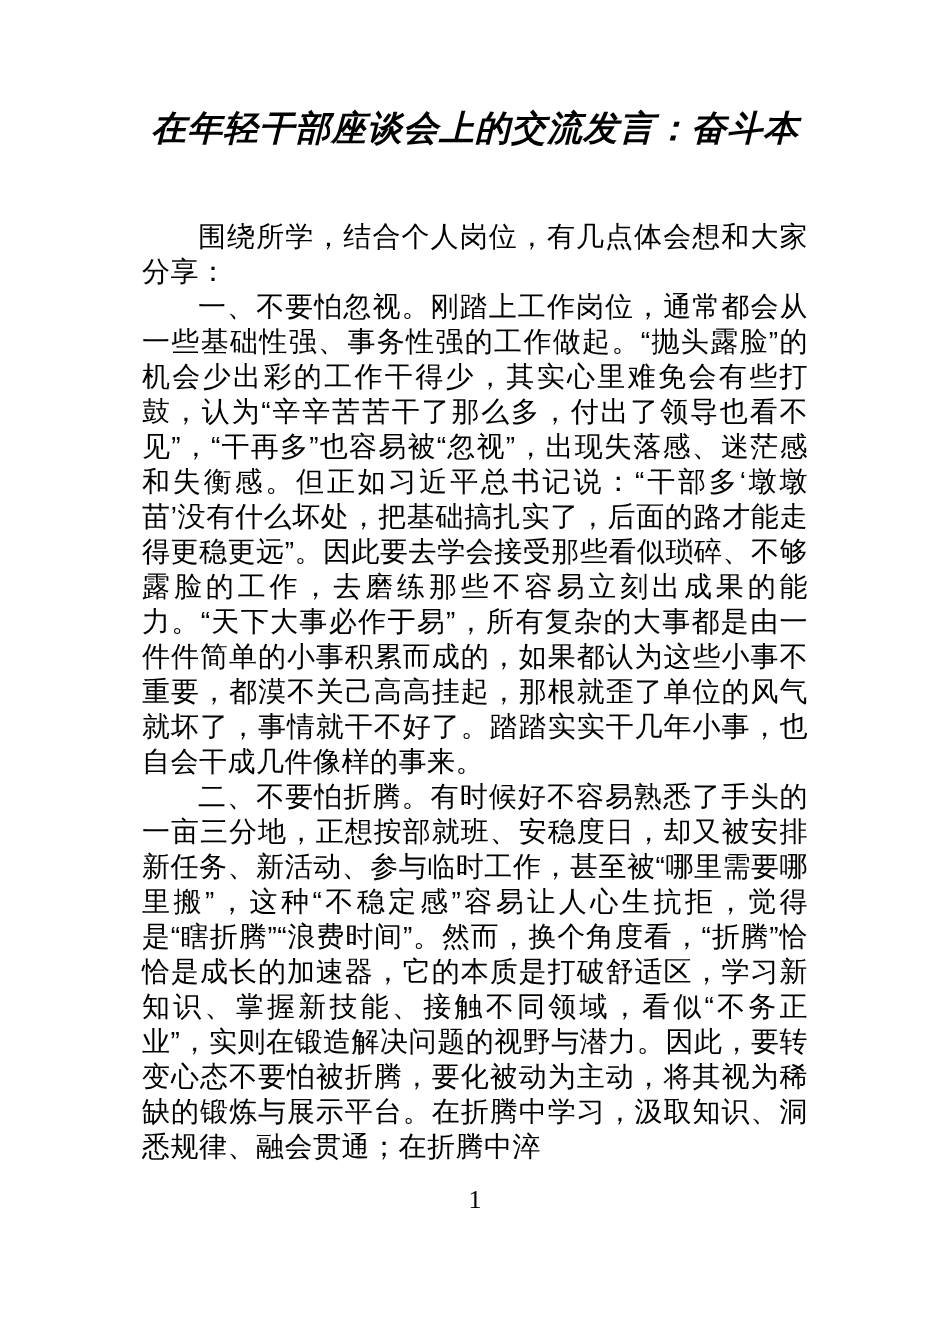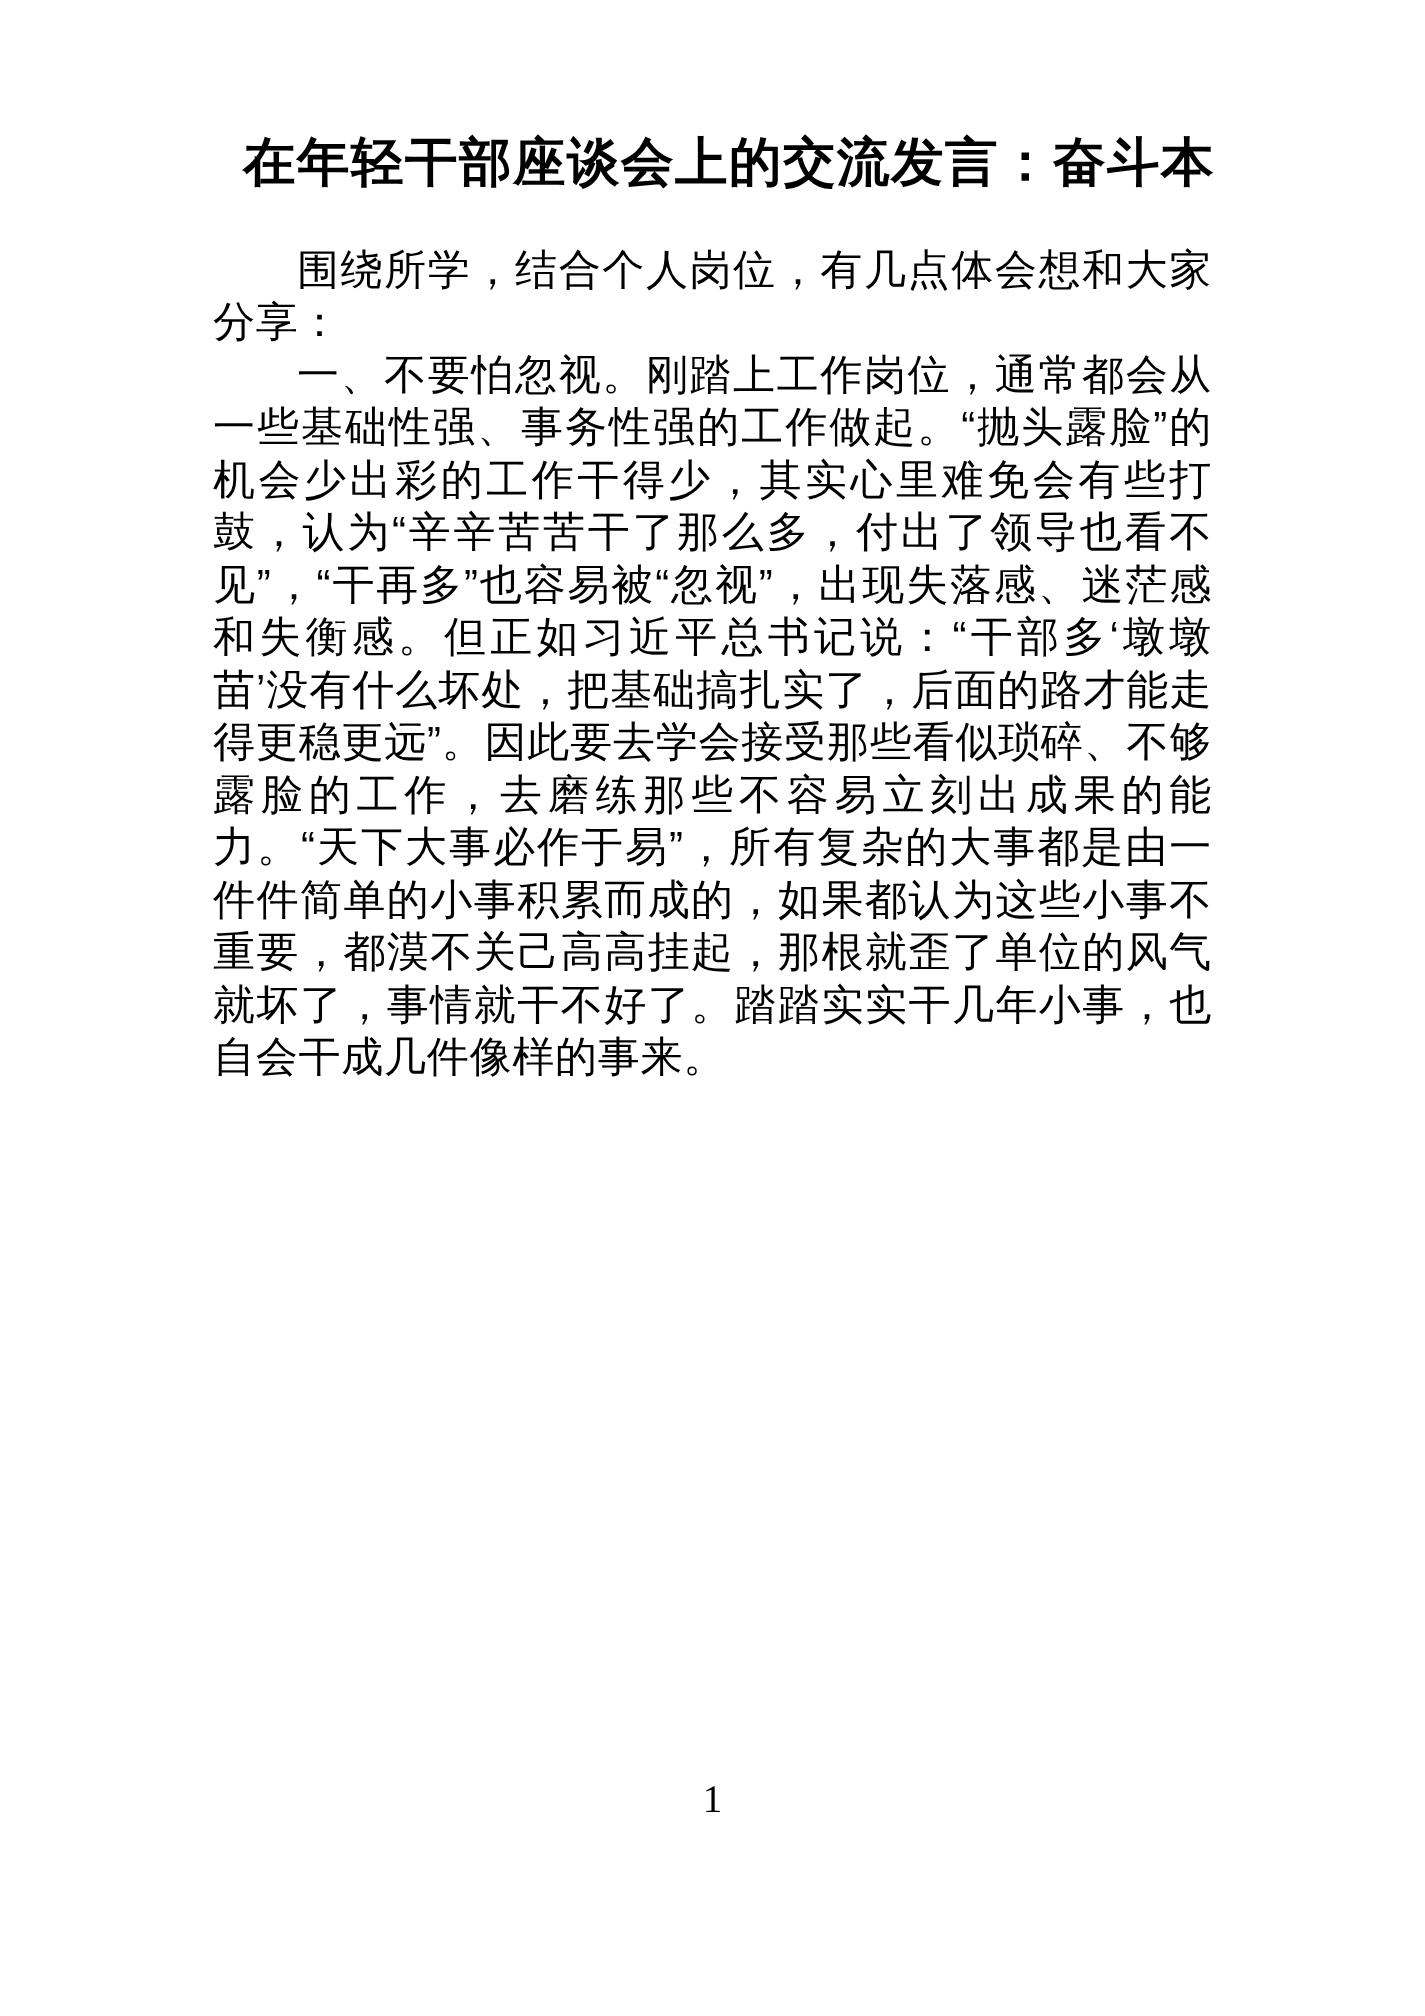--- a/index.html
+++ b/index.html
@@ -12,33 +12,34 @@
     width: 950px;
     height: 1344px;
     margin: 0 auto;
     background: #ffffff;
     color: #000000;
     font-family: "Liberation Sans", sans-serif;
     overflow: hidden;
     box-sizing: border-box;
   }
   .doc-title {
-    padding-top: 74px;
+    padding-top: 93px;
     margin: 0 140px;
-    text-align: right;
+    text-align: center;
     font-size: 35px;
     font-weight: bold;
     line-height: 70px;
     letter-spacing: 1px;
+    font-style: italic;
   }
   .doc-title .title-line {
     display: block;
   }
   .doc-body {
-    margin: 18px 142px 0 142px;
+    margin: 56px 142px 0 142px;
     font-size: 28px;
     line-height: 35px;
     text-align: justify;
     letter-spacing: 0.5px;
   }
   .doc-body p {
     margin: 0;
     padding: 0;
     text-indent: 2em;
   }
@@ -59,17 +60,18 @@
 
 <div class="page">
 
   <h1 class="doc-title">
     <span class="title-line">在年轻干部座谈会上的交流发言：奋斗本</span>
   </h1>
 
   <div class="doc-body">
     <p>围绕所学，结合个人岗位，有几点体会想和大家分享：</p>
     <p>一、不要怕忽视。刚踏上工作岗位，通常都会从一些基础性强、事务性强的工作做起。“抛头露脸”的机会少出彩的工作干得少，其实心里难免会有些打鼓，认为“辛辛苦苦干了那么多，付出了领导也看不见”，“干再多”也容易被“忽视”，出现失落感、迷茫感和失衡感。但正如习近平总书记说：“干部多‘墩墩苗’没有什么坏处，把基础搞扎实了，后面的路才能走得更稳更远”。因此要去学会接受那些看似琐碎、不够露脸的工作，去磨练那些不容易立刻出成果的能力。“天下大事必作于易”，所有复杂的大事都是由一件件简单的小事积累而成的，如果都认为这些小事不重要，都漠不关己高高挂起，那根就歪了单位的风气就坏了，事情就干不好了。踏踏实实干几年小事，也自会干成几件像样的事来。</p>
+    <p>二、不要怕折腾。有时候好不容易熟悉了手头的一亩三分地，正想按部就班、安稳度日，却又被安排新任务、新活动、参与临时工作，甚至被“哪里需要哪里搬”，这种“不稳定感”容易让人心生抗拒，觉得是“瞎折腾”“浪费时间”。然而，换个角度看，“折腾”恰恰是成长的加速器，它的本质是打破舒适区，学习新知识、掌握新技能、接触不同领域，看似“不务正业”，实则在锻造解决问题的视野与潜力。因此，要转变心态不要怕被折腾，要化被动为主动，将其视为稀缺的锻炼与展示平台。在折腾中学习，汲取知识、洞悉规律、融会贯通；在折腾中淬</p>
   </div>
 
   <div class="page-number">1</div>
 
 </div>
 
 </body></html>

